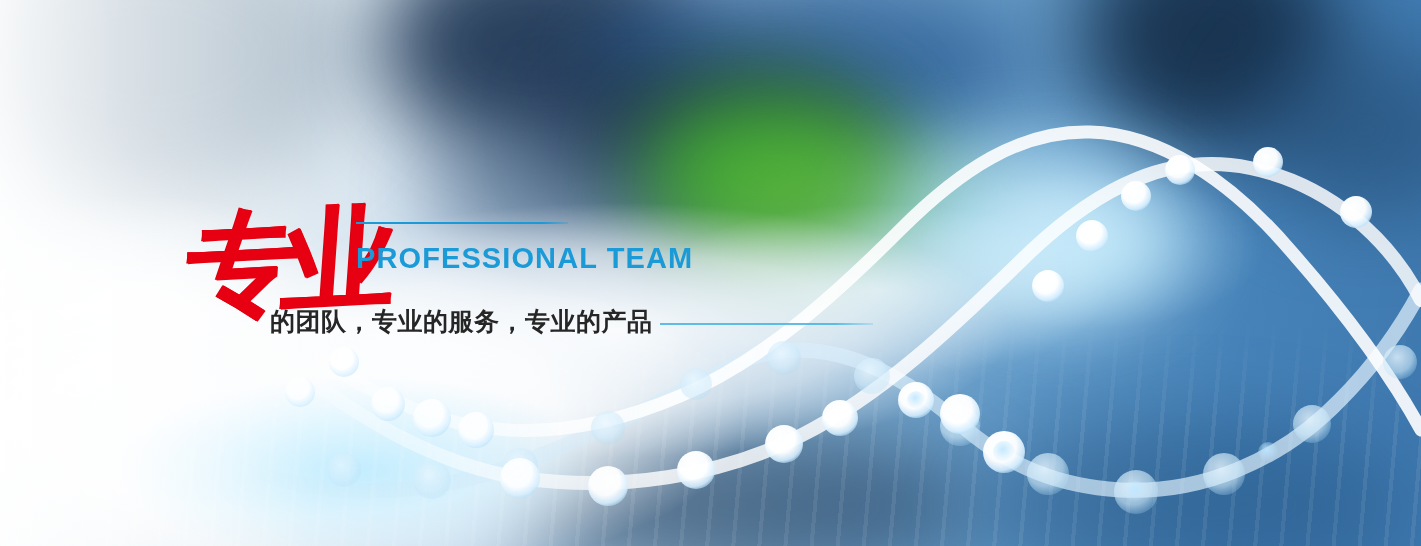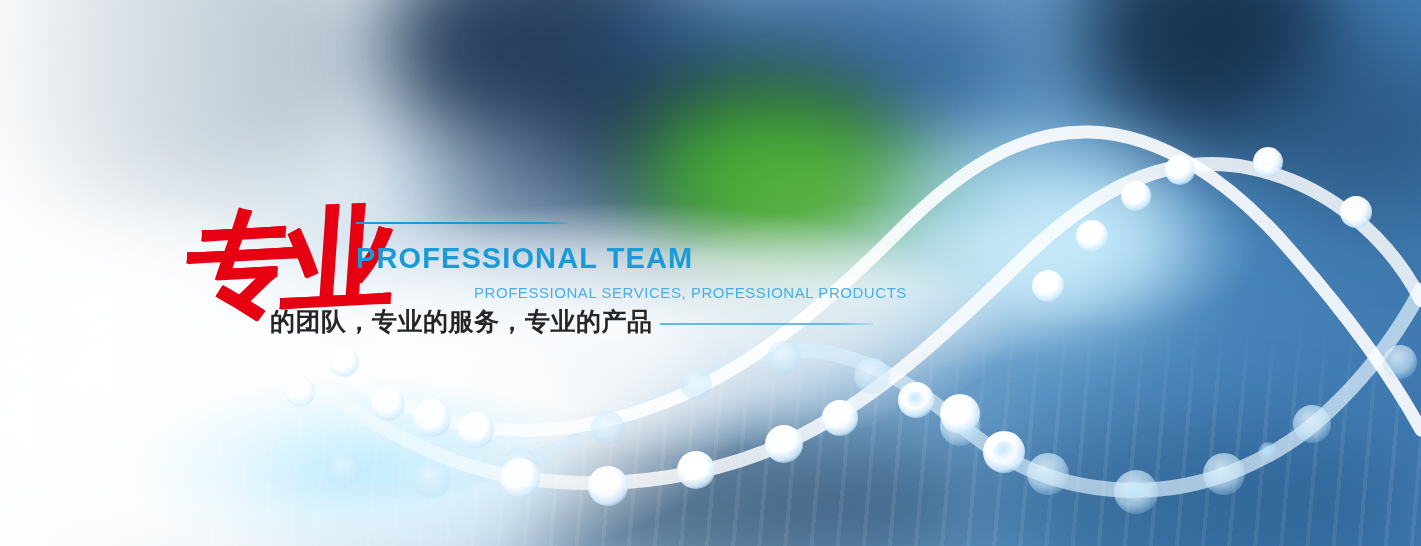--- a/index.html
+++ b/index.html
@@ -430,19 +430,18 @@
   </div>
 
   <div class="content">
 
     <div class="calligraphy">专业</div>
 
     <div class="rule rule-top"></div>
 
     <div class="title-en">PROFESSIONAL TEAM</div>
 
-    <div class="subtitle-en">PROFESSIONAL SERVICES, PROFESSIONAL PRODUCTS</div>
 
     <div class="subtitle-cn">的团队，专业的服务，专业的产品</div>
 
     <div class="rule rule-bottom"></div>
   </div>
 </div>
 
 </body></html>

